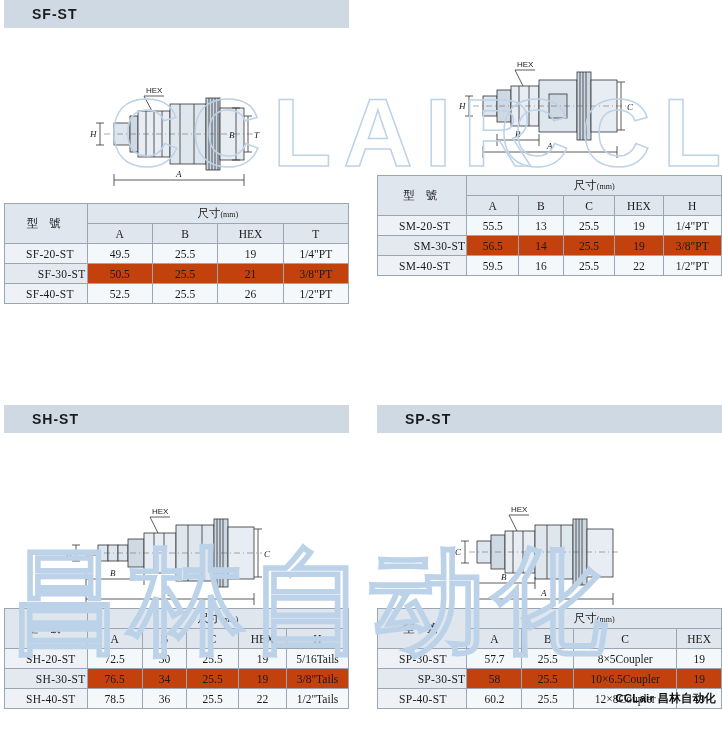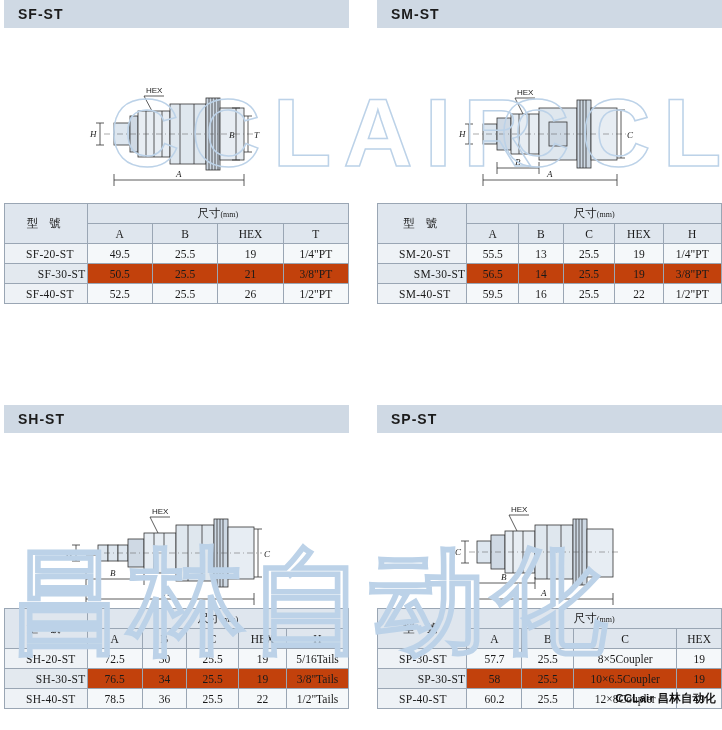--- a/index.html
+++ b/index.html
@@ -20,21 +20,21 @@
   .panel.p1{left:4px;  top:0px;   width:345px;}
   .panel.p2{left:377px;top:0px;   width:345px;}
   .panel.p3{left:4px;  top:405px; width:345px;}
   .panel.p4{left:377px;top:405px; width:345px;}
 
   .title-bar{
     background:#cfd9e4;
     height:28px;
     display:flex;
     align-items:center;
-    padding-left:14px;
+    padding-left:28px;
     box-sizing:border-box;
   }
   .title-bar .t{
     font-family:"Liberation Sans", sans-serif;
     font-size:14px;
     font-weight:bold;
     letter-spacing:1px;
     color:#1b1b1b;
   }
 
@@ -218,23 +218,20 @@
         <td>52.5</td>
         <td>25.5</td>
         <td>26</td>
         <td>1/2"PT</td>
       </tr>
     </tbody>
       </table>
   </div>
 
   <div class="panel p2">
-    <div class="title-bar">
-      <span class="t">SM-ST</span>
-    </div>
     <div class="drawing">
       <svg width="345" height="175" viewBox="0 0 345 175">
         <g stroke="#333" fill="none" stroke-width="0.8">
           <rect x="106" y="96" width="14" height="20" fill="#dde6ef"></rect>
           <rect x="120" y="90" width="14" height="32" fill="#cfd9e4"></rect>
           <rect x="134" y="86" width="28" height="40" fill="#e7edf3"></rect>
           <line x1="142" y1="86" x2="142" y2="126"></line>
           <line x1="152" y1="86" x2="152" y2="126"></line>
           <rect x="162" y="80" width="38" height="52" fill="#dfe7ee"></rect>
           <rect x="172" y="94" width="18" height="24" fill="#cdd8e3"></rect>

